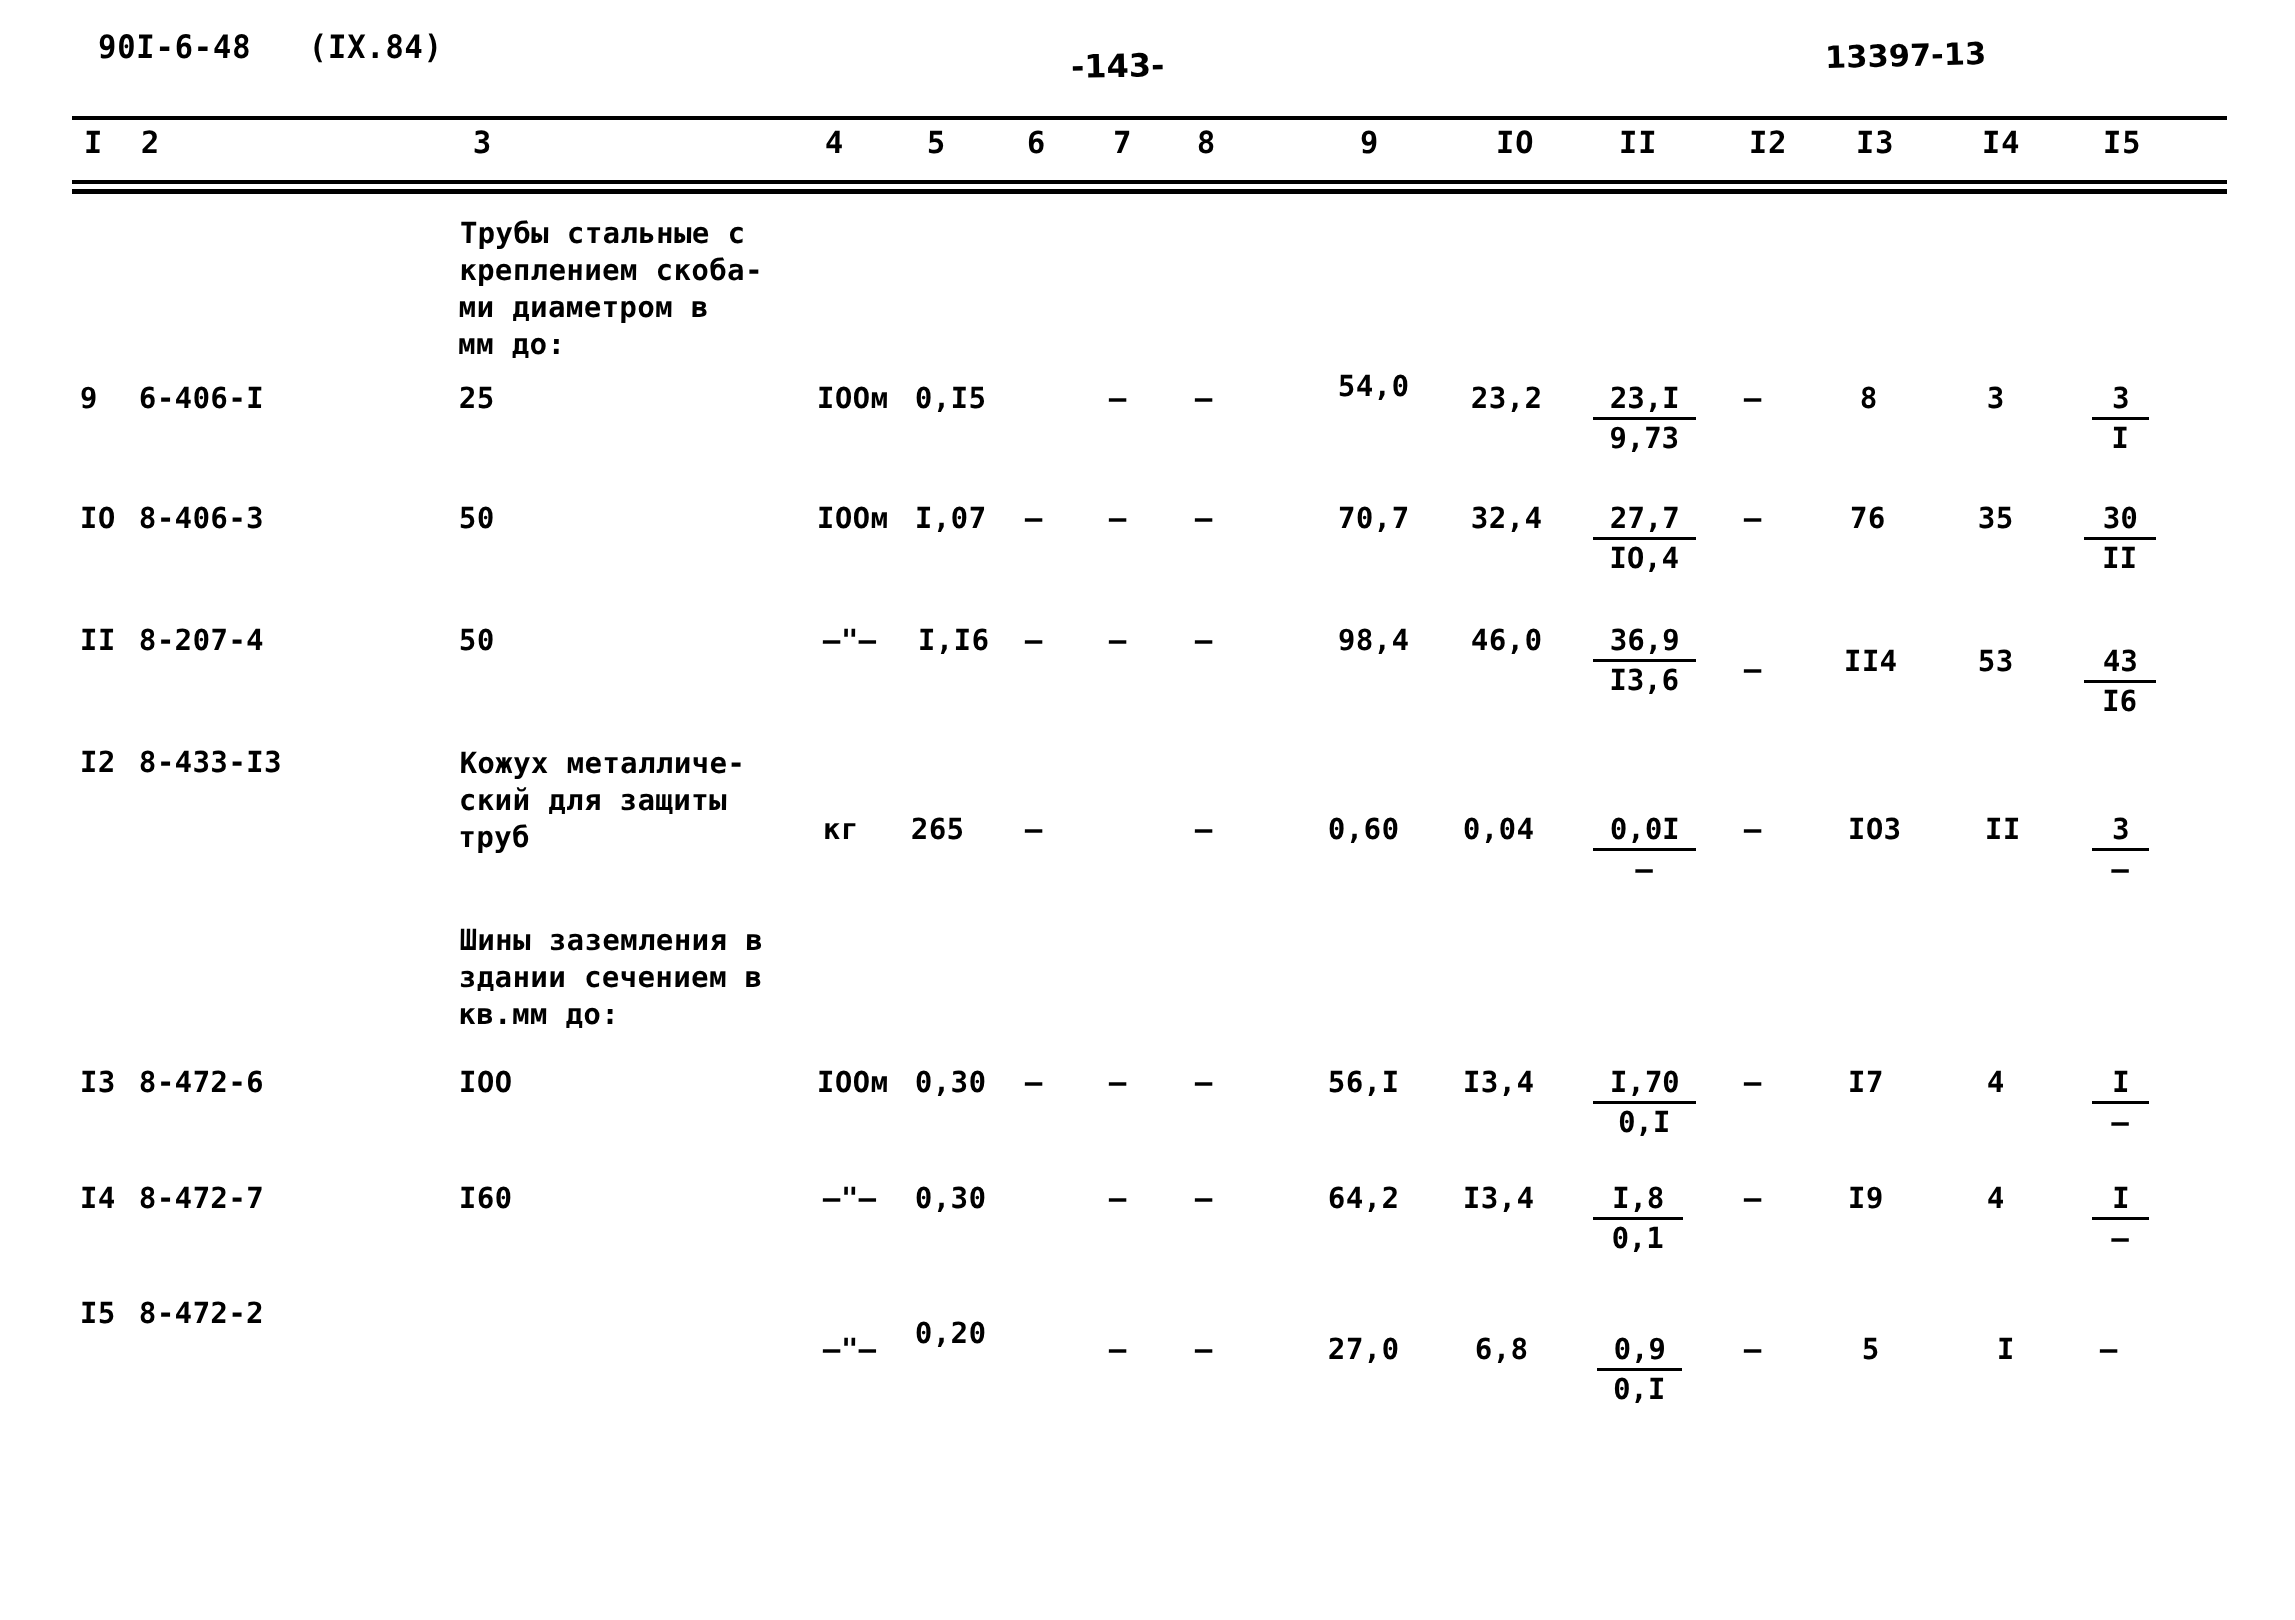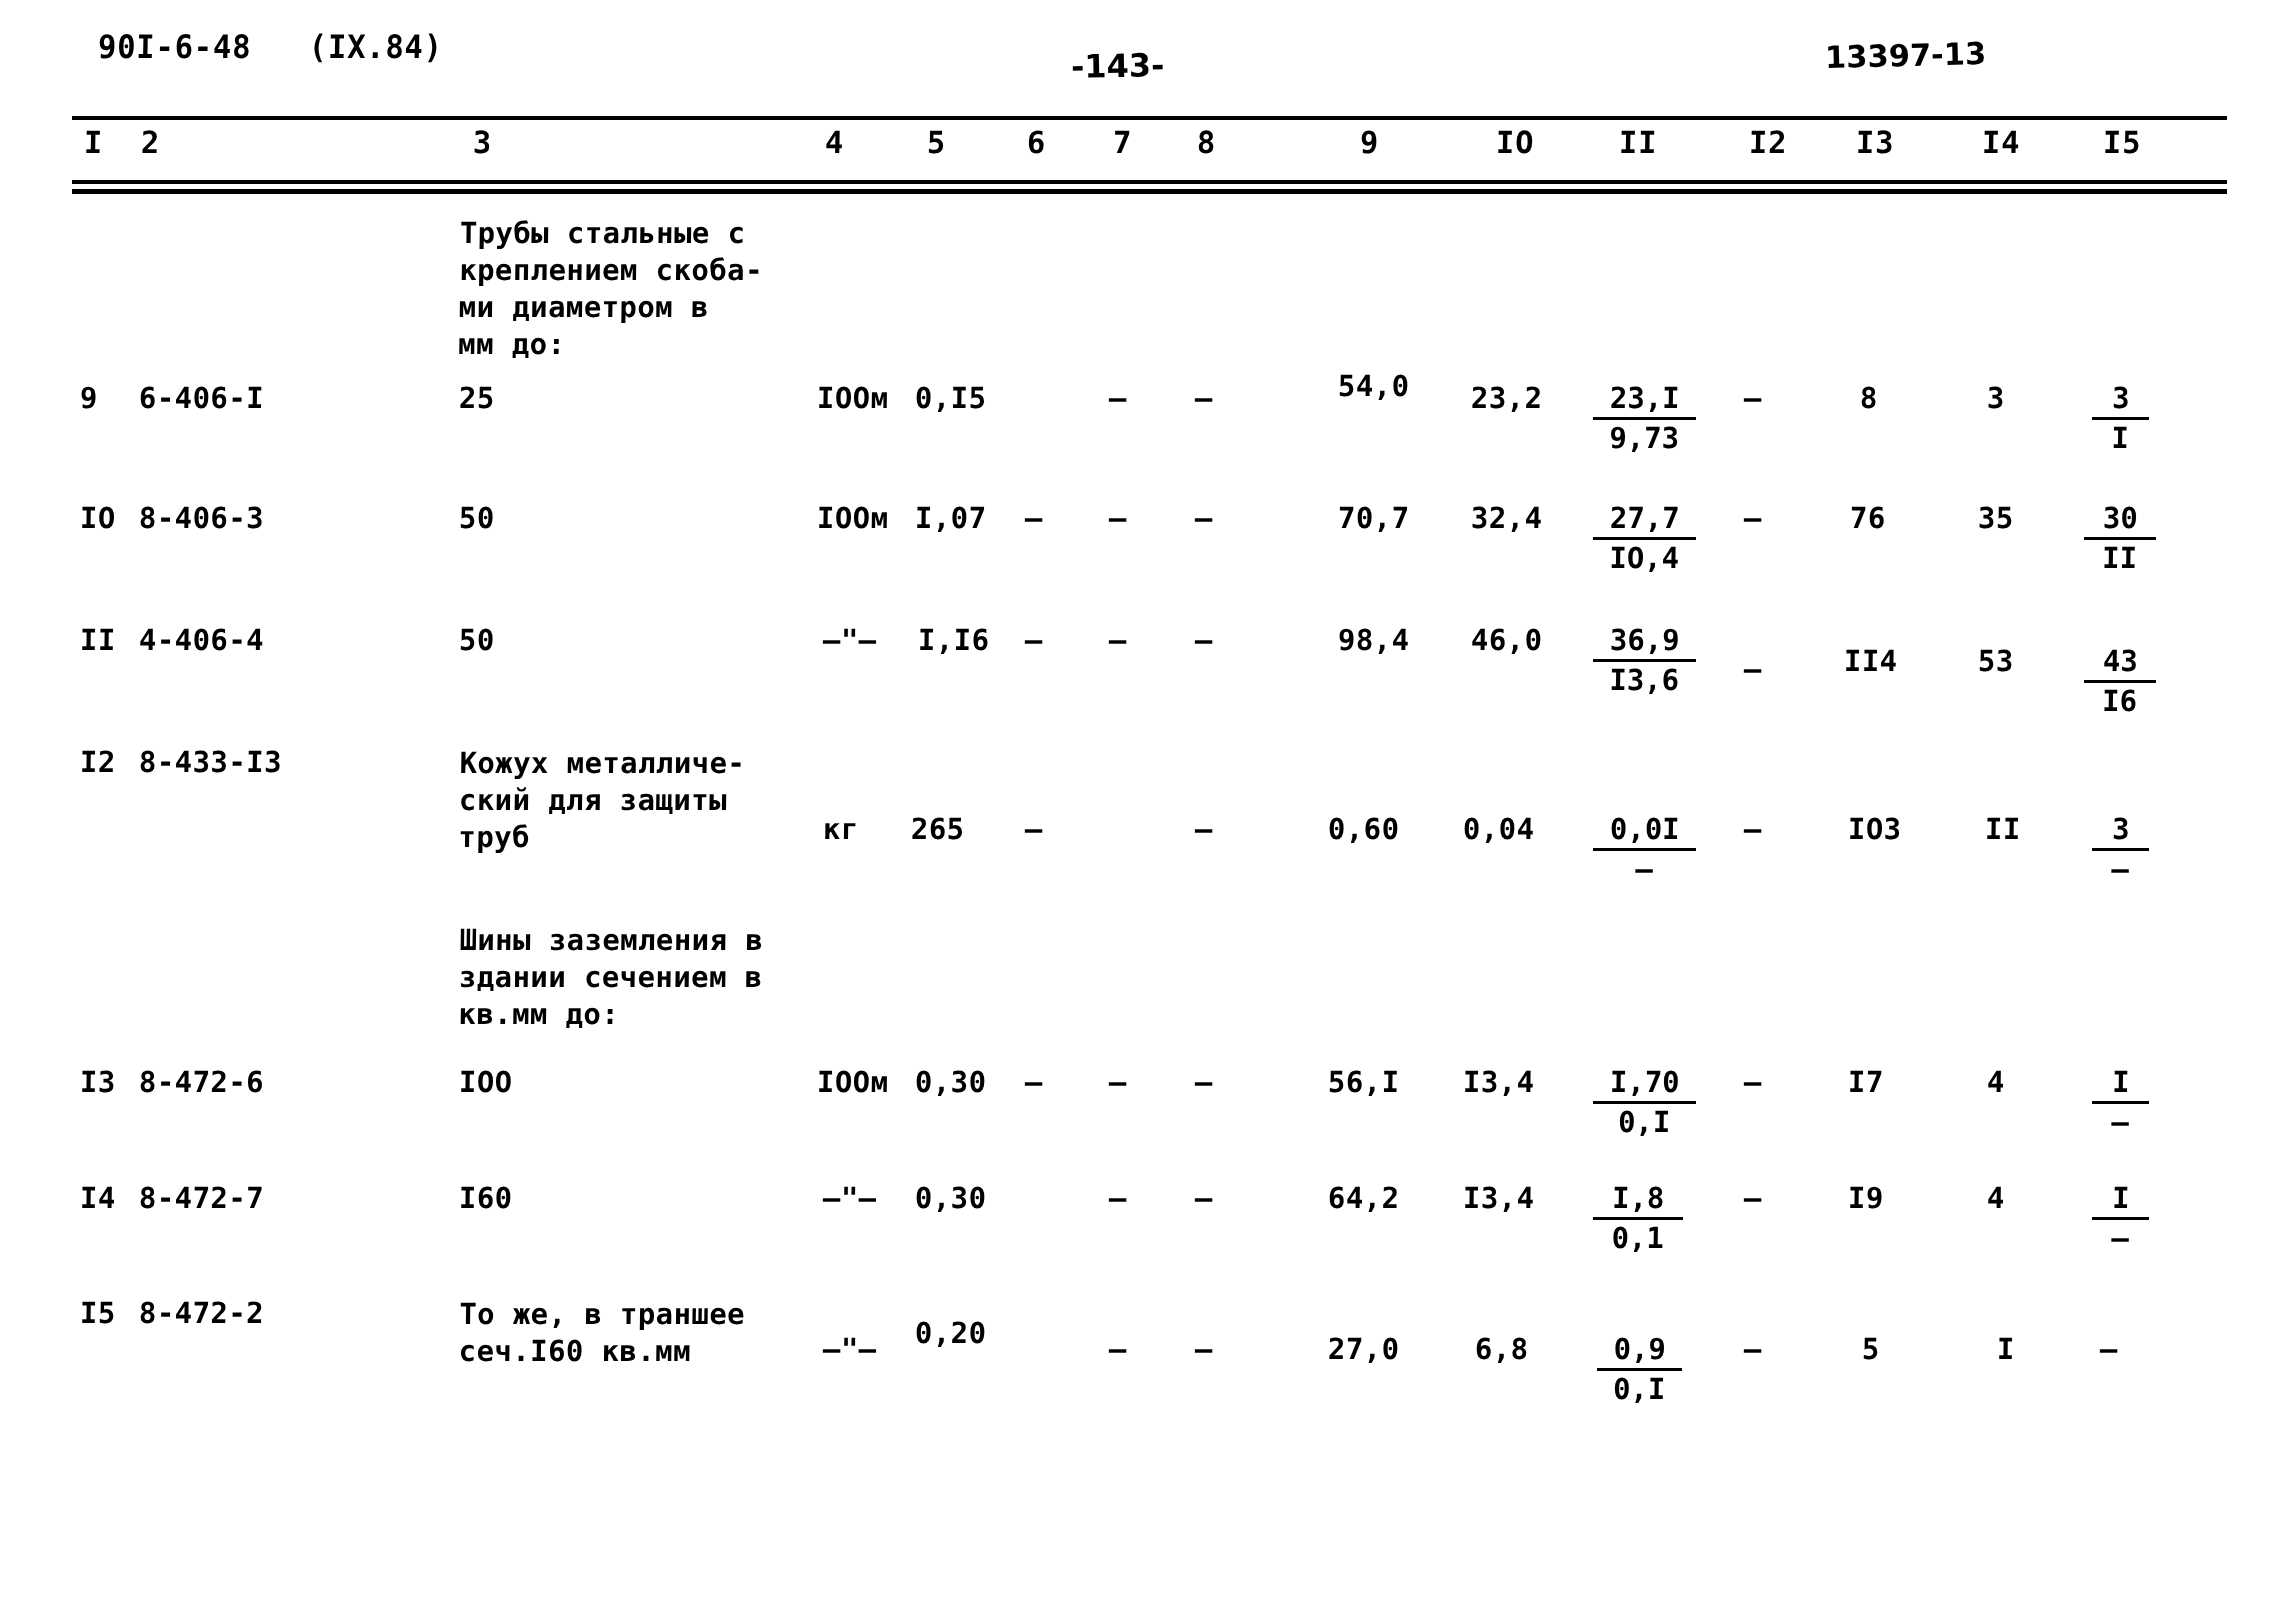--- a/index.html
+++ b/index.html
@@ -185,21 +185,21 @@
   </div>
   <div class="dash" style="left:1744px; top:501px">–</div>
   <div class="cell" style="left:1850px; top:501px">76</div>
   <div class="cell" style="left:1978px; top:501px">35</div>
   <div class="frac" style="left:2084px; top:501px; width:72px">
     <span class="num">30</span>
     <span class="den">II</span>
   </div>
 
   <div class="cell" style="left:80px; top:623px">II</div>
-  <div class="cell" style="left:139px; top:623px">4-406-4</div>
+  <div class="cell" style="left:139px; top:623px">8-207-4</div>
   <div class="cell" style="left:459px; top:623px">50</div>
   <div class="cell" style="left:823px; top:623px">–"–</div>
   <div class="cell" style="left:918px; top:623px">I,I6</div>
   <div class="cell" style="left:1025px; top:623px">–</div>
   <div class="cell" style="left:1109px; top:623px">–</div>
   <div class="cell" style="left:1195px; top:623px">–</div>
   <div class="cell" style="left:1338px; top:623px">98,4</div>
   <div class="cell" style="left:1471px; top:623px">46,0</div>
   <div class="frac" style="left:1593px; top:623px; width:103px">
     <span class="num">36,9</span>
@@ -280,22 +280,20 @@
   <div class="dash" style="left:1744px; top:1181px">–</div>
   <div class="cell" style="left:1848px; top:1181px">I9</div>
   <div class="cell" style="left:1987px; top:1181px">4</div>
   <div class="frac" style="left:2092px; top:1181px; width:57px">
     <span class="num">I</span>
     <span class="den">–</span>
   </div>
 
   <div class="cell" style="left:80px; top:1296px">I5</div>
   <div class="cell" style="left:139px; top:1296px">8-472-2</div>
-  <div class="cell multiline" style="left:459px; top:1296px">То же, в траншее
-сеч.I60 кв.мм</div>
   <div class="cell" style="left:823px; top:1332px">–"–</div>
   <div class="cell" style="left:915px; top:1316px">0,20</div>
   <div class="cell" style="left:1025px; top:1332px"></div>
   <div class="cell" style="left:1109px; top:1332px">–</div>
   <div class="cell" style="left:1195px; top:1332px">–</div>
   <div class="cell" style="left:1328px; top:1332px">27,0</div>
   <div class="cell" style="left:1475px; top:1332px">6,8</div>
   <div class="frac" style="left:1597px; top:1332px; width:85px">
     <span class="num">0,9</span>
     <span class="den">0,I</span>

